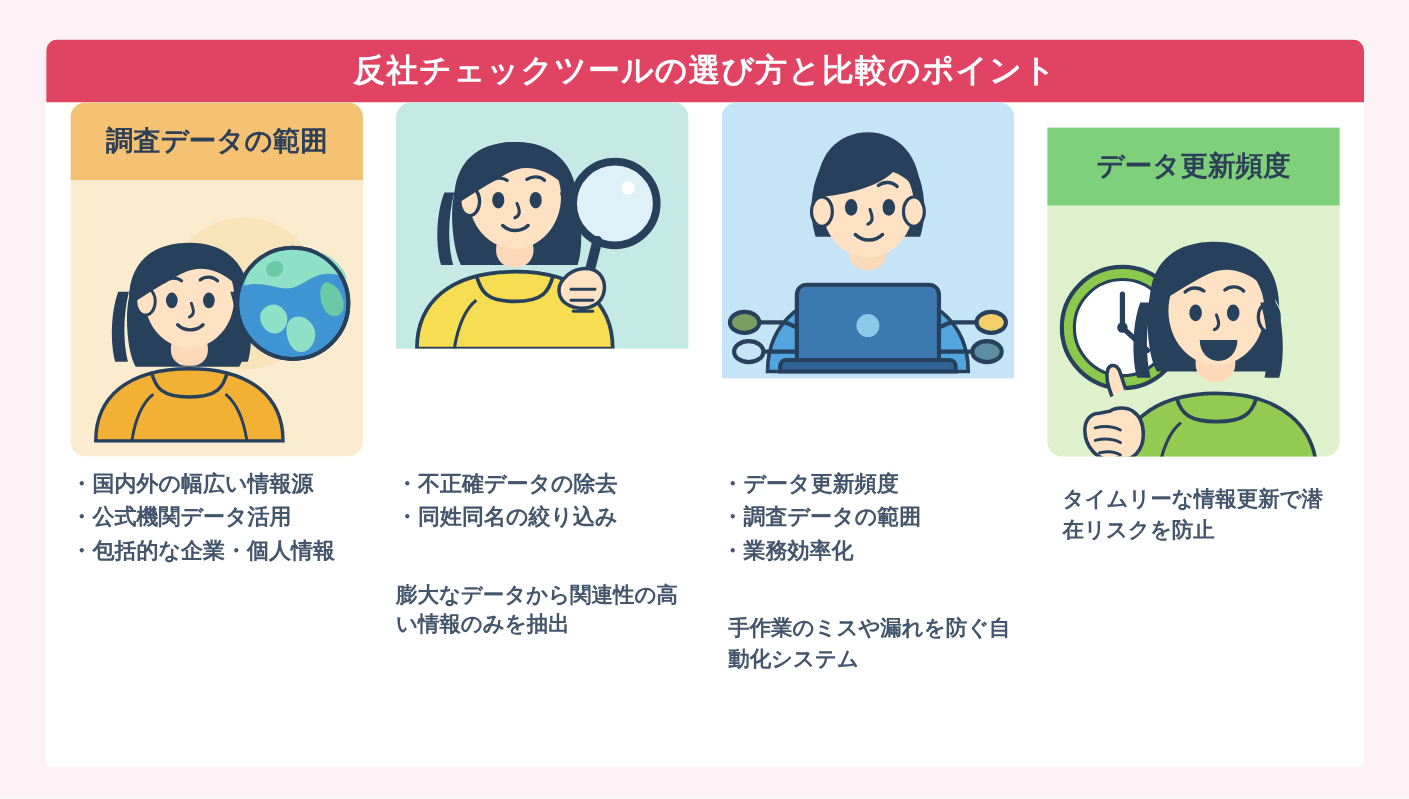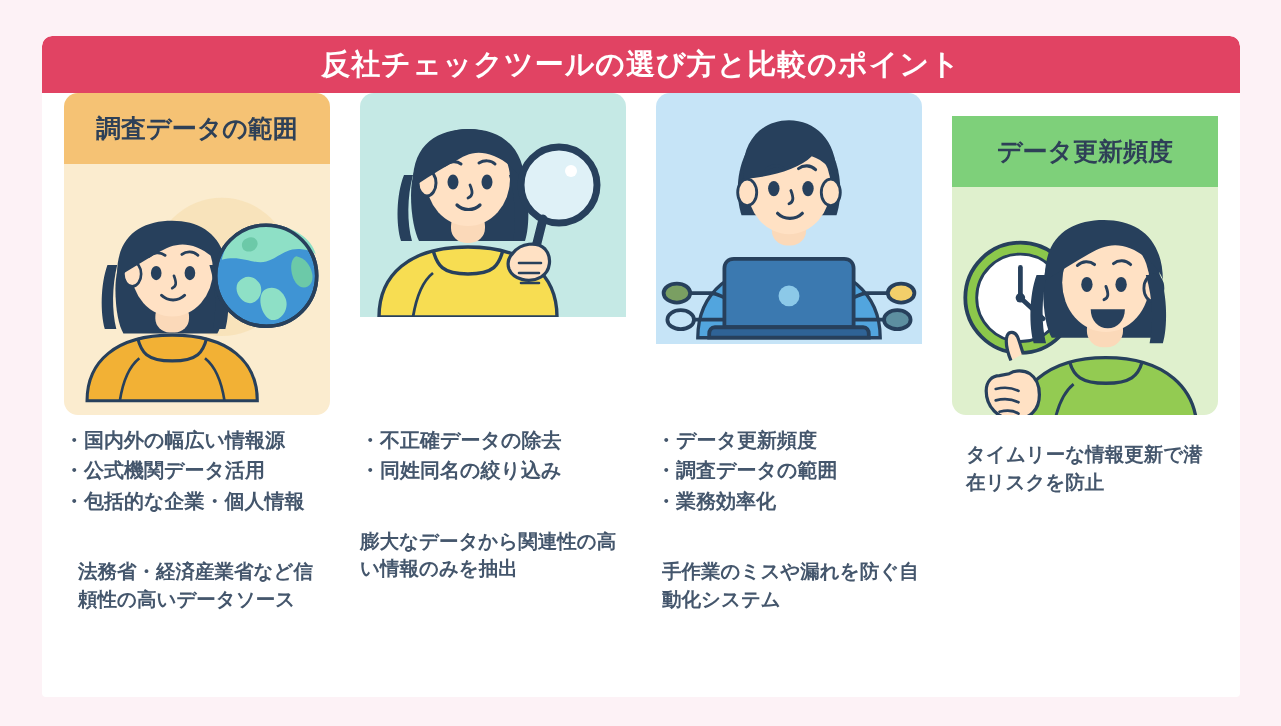--- a/index.html
+++ b/index.html
@@ -170,21 +170,20 @@
               <path d="M206 68c8-4 14 2 12 8-2 7-12 9-16 4-3-5-1-10 4-12z" fill="#6cc9a8"></path>
               <circle cx="228" cy="110" r="57" fill="none" stroke="#27405c" stroke-width="4"></circle>
             </svg>
           </div>
         </div>
         <ul class="bullets">
           <li>・国内外の幅広い情報源</li>
           <li>・公式機関データ活用</li>
           <li>・包括的な企業・個人情報</li>
         </ul>
-        <div class="note">法務省・経済産業省など信頼性の高いデータソース</div>
       </div>
 
       <div class="col c2">
         <div class="panel">
           <div class="panel-art">
             <svg viewBox="0 0 260 224" preserveAspectRatio="xMidYMid meet">
 
               <path d="M48 102c0-40 24-66 57-66s57 26 57 66c0 22-4 38-8 46H56c-4-8-8-24-8-46z" fill="#27405c"></path>
               <rect x="88" y="118" width="34" height="32" rx="15" fill="#fbd9b9"></rect>
               <ellipse cx="105" cy="86" rx="42" ry="47" fill="#ffe1c4"></ellipse>

